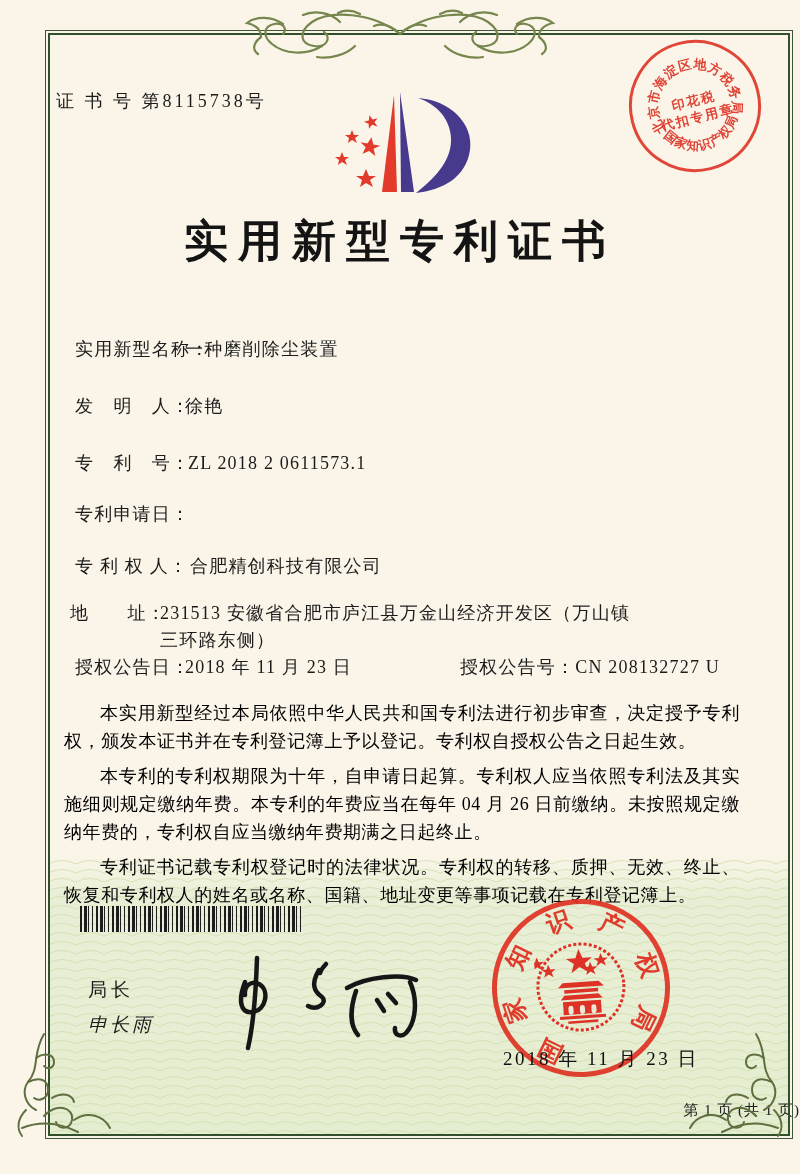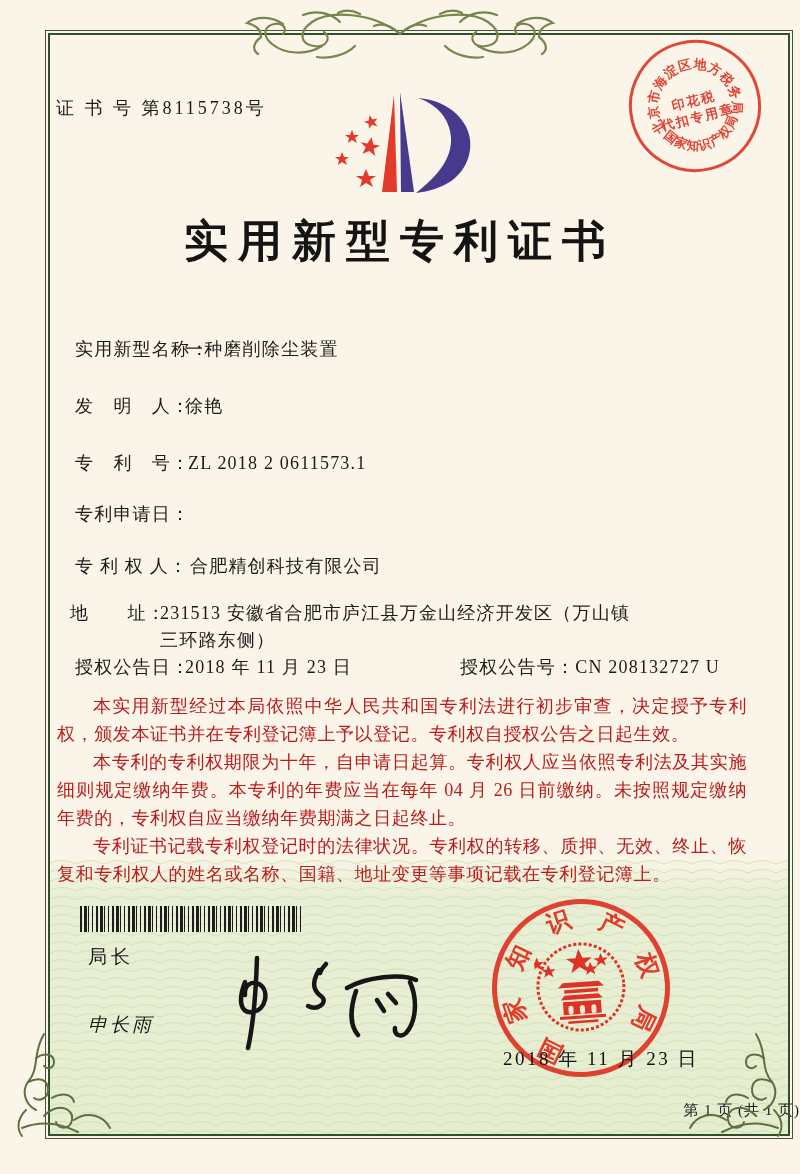--- a/index.html
+++ b/index.html
@@ -12,30 +12,30 @@
   
   .frame{position:absolute; left:45px; top:30px; width:746px; height:1107px;
          border:1px solid #3c5535; z-index:5; pointer-events:none;}
   .frame-inner{position:absolute; inset:2px; border:2px solid #33502e;}
   
   .green-zone{position:absolute; left:48px; top:856px; width:742px; height:279px; z-index:0;
     background:linear-gradient(180deg, rgba(233,239,214,0) 0%, #e9efd6 14%, #e5edd0 100%);}
   .green-zone svg{position:absolute; inset:0;}
   .abs{position:absolute;}
   .fr{position:absolute; font-size:18px; letter-spacing:1.2px; white-space:pre-line; line-height:27px; color:#1b1b1b;}
-  .cert-no{position:absolute; left:56px; top:96px; font-size:18px; letter-spacing:3px;}
+  .cert-no{position:absolute; left:56px; top:89px; font-size:18px; letter-spacing:3px;}
   .title{position:absolute; left:0; top:212px; width:100%; text-align:center;
          font-size:44px; font-weight:700; letter-spacing:10px; color:#141414;}
   .body-text{position:absolute; left:57px; top:692px; width:690px; z-index:1;}
-  .body-text p{margin:0; font-size:18px; line-height:28px; letter-spacing:0.6px;
-               text-indent:2em; text-align:justify; color:#b91c1c;}
+  .body-text p{margin:7px; font-size:18px; line-height:28px; letter-spacing:0.6px;
+               text-indent:2em; text-align:justify; color:#000000;}
   .barcode{position:absolute; left:80px; top:906px; width:224px; height:26px; z-index:1;
     background:repeating-linear-gradient(90deg,#1d1d1d 0 2px,transparent 2px 4px,#1d1d1d 4px 7px,
       transparent 7px 8px,#1d1d1d 8px 9px,transparent 9px 12px,#1d1d1d 12px 13px,transparent 13px 16px);}
-  .officer-title{position:absolute; left:88px; top:944px; font-size:19px; letter-spacing:4px; z-index:1;}
+  .officer-title{position:absolute; left:88px; top:977px; font-size:19px; letter-spacing:4px; z-index:1;}
   .officer-name{position:absolute; left:88px; top:1012px; font-size:19px; letter-spacing:3px; z-index:1;font-style:italic;}
   .footer{position:absolute; left:0; top:1101px; width:100%; text-align:right;
           font-size:15px; letter-spacing:1px; z-index:1;}
   
   .seal{position:absolute; border-radius:50%;}
   .ring-ch{position:absolute; left:50%; top:50%; font-weight:700; line-height:1;
            font-family:"Liberation Serif","DejaVu Serif",serif;}
   .tax-seal{left:629px; top:40px; width:132px; height:132px; transform:rotate(-14deg);
             color:rgba(221,52,38,.92); z-index:2;}
   .tax-ring{position:absolute; inset:0; border:3px solid rgba(221,52,38,.9); border-radius:50%;}

